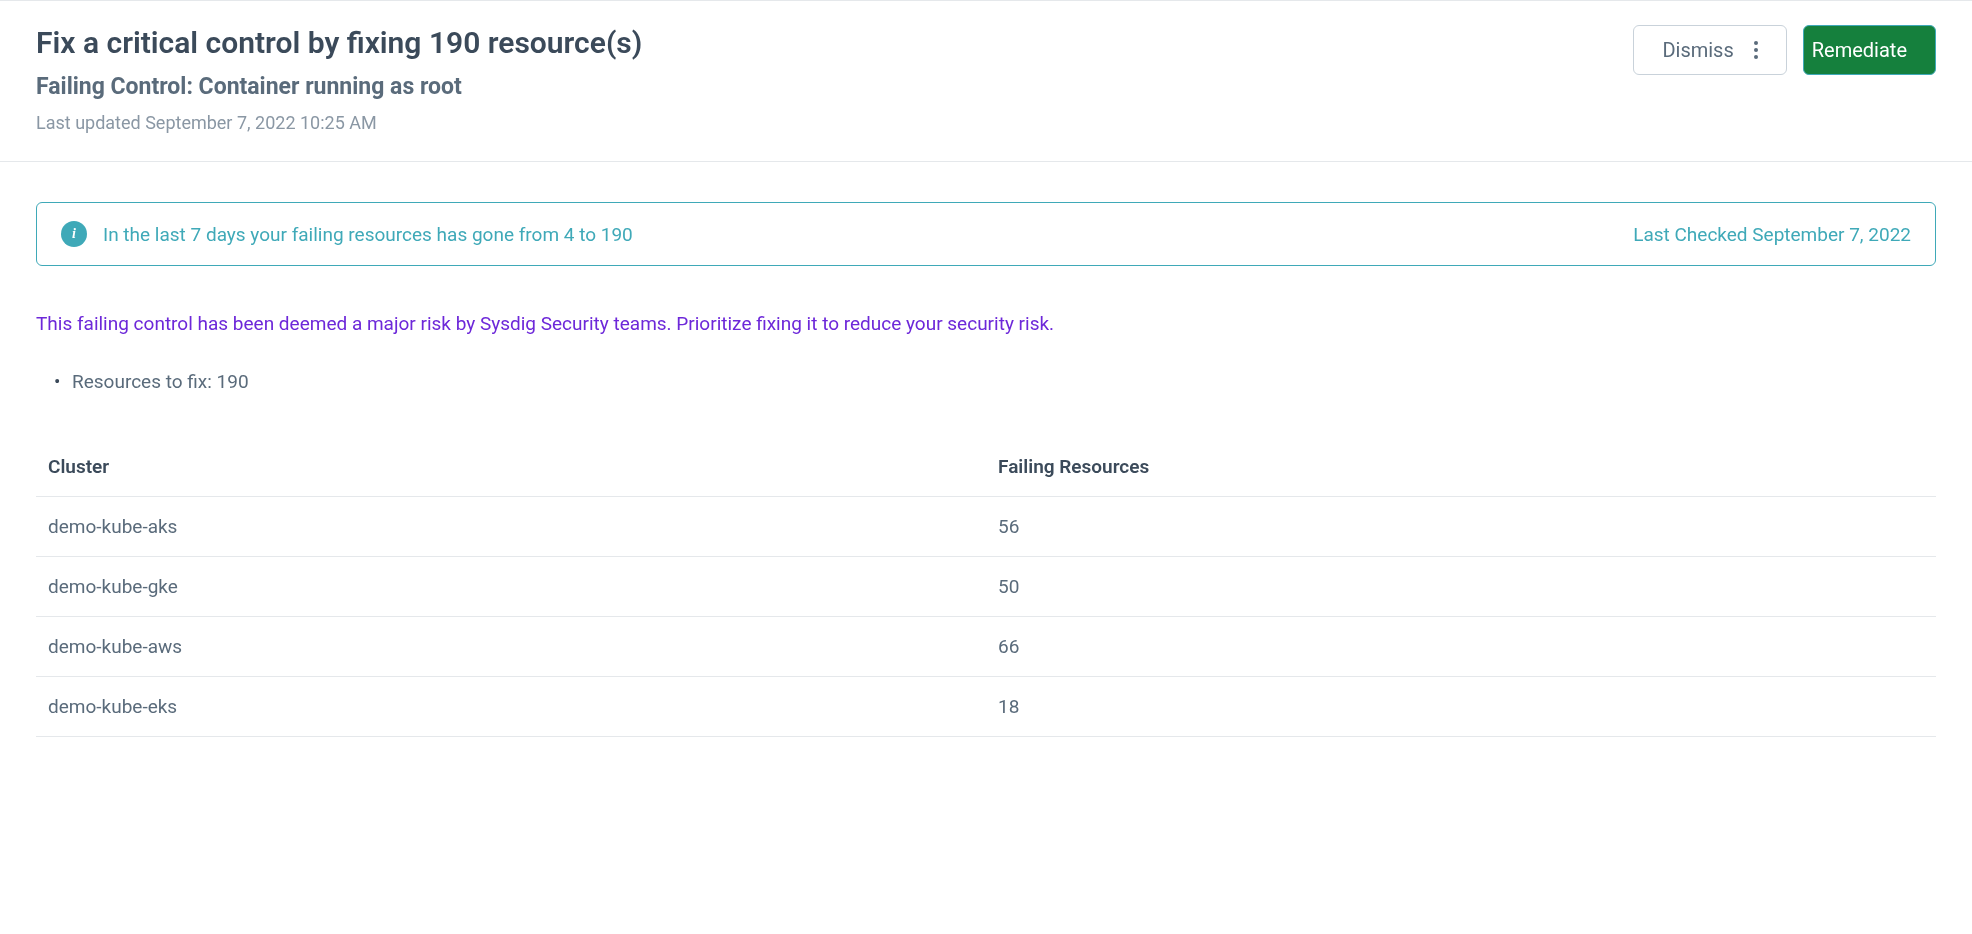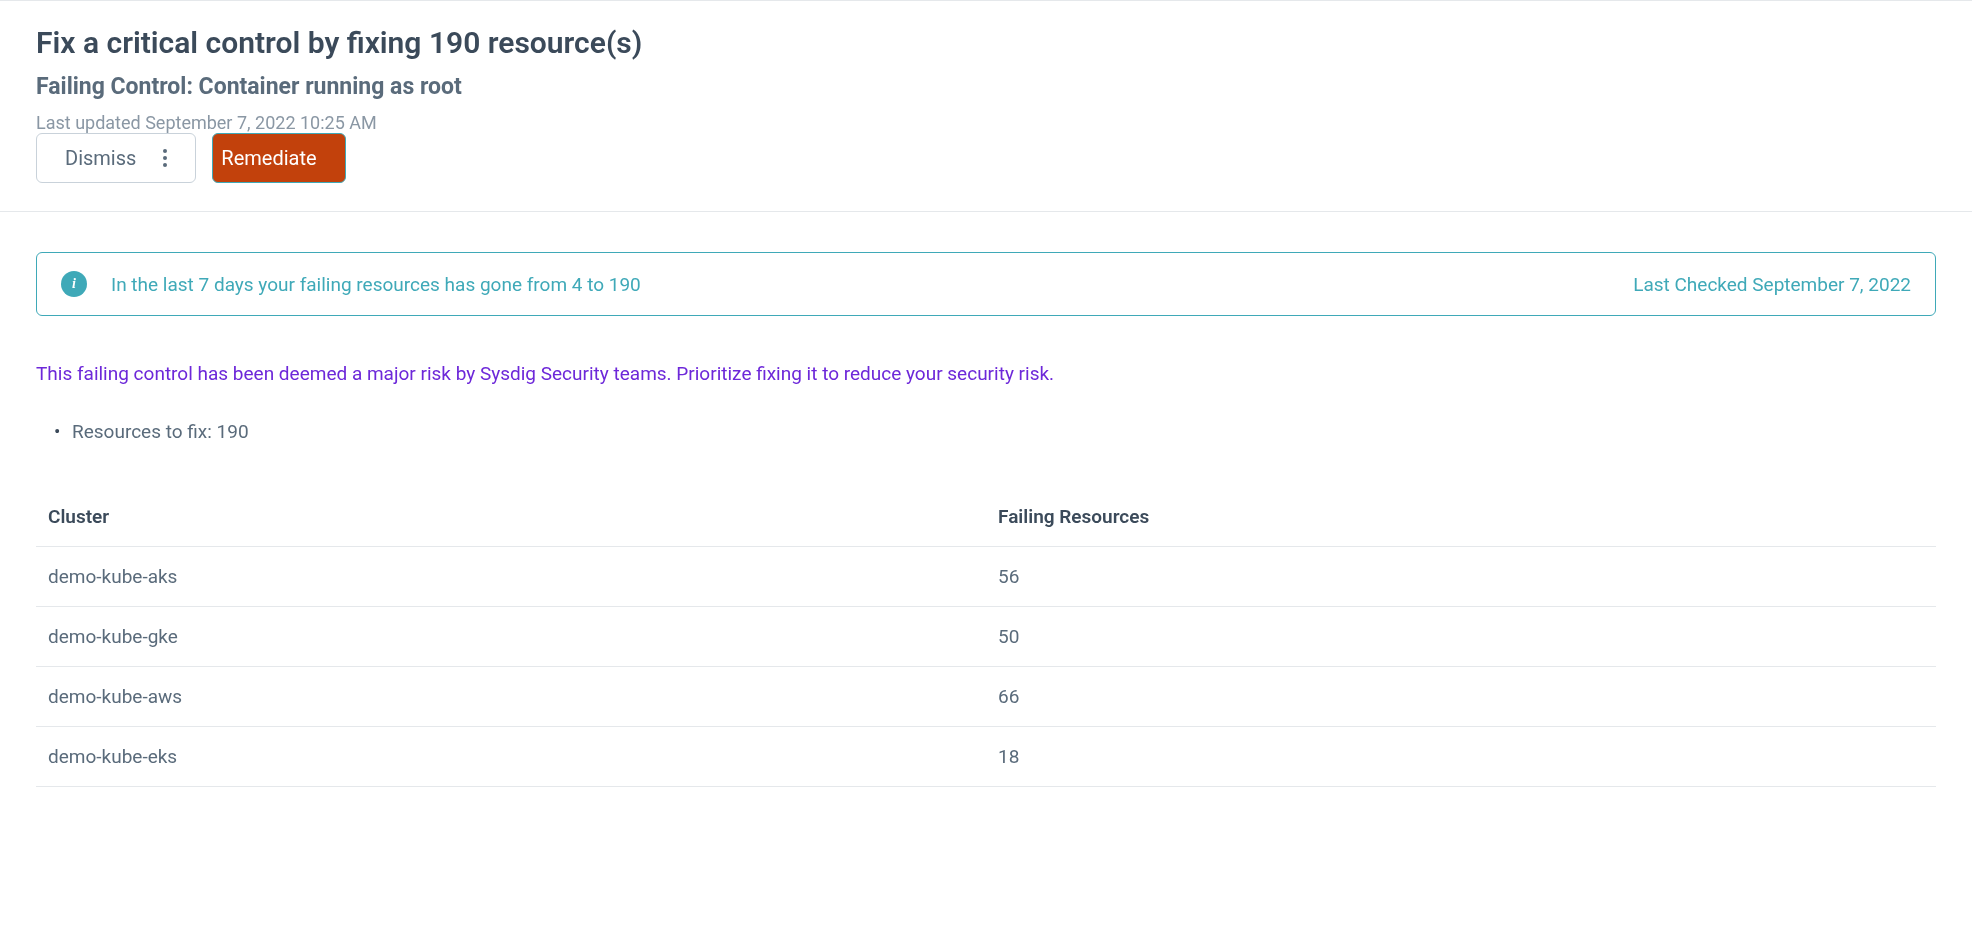--- a/index.html
+++ b/index.html
@@ -18,21 +18,20 @@
       max-width: 1972px;
       margin: 0 auto;
     }
     .header-section {
       border-top: 1px solid #e5e8eb;
       border-bottom: 1px solid #e5e8eb;
       padding: 24px 36px 28px 36px;
       display: flex;
       justify-content: space-between;
       align-items: flex-start;
-      flex-direction: column;
     }
     .header-left {
       display: flex;
       flex-direction: column;
       gap: 12px;
     }
     .page-title {
       font-size: 30px;
       font-weight: 600;
       color: #3b4a5a;
@@ -53,29 +52,29 @@
       align-items: center;
     }
     .btn {
       padding: 12px 28px;
       font-size: 20px;
       border-radius: 6px;
       cursor: pointer;
       font-family: inherit;
       display: inline-flex;
       align-items: center;
-      gap: 27px;
+      gap: 20px;
     }
     .btn-dismiss {
       background: #ffffff;
       border: 1px solid #c9d2da;
       color: #5a6b7b;
     }
     .btn-remediate {
-      background: #c2410c;
+      background: #15803d;
       border: 1px solid #3fa9b8;
       color: #ffffff;
       padding-left: 8px;
     }
     .dots-icon {
       display: inline-flex;
       flex-direction: column;
       gap: 3px;
     }
     .dots-icon span {
@@ -113,21 +112,20 @@
       color: #ffffff;
       font-size: 14px;
       font-weight: 600;
       font-family: Georgia, serif;
       font-style: italic;
       flex-shrink: 0;
     }
     .info-text {
       color: #3fa9b8;
       font-size: 19px;
-      margin-left: 8px;
     }
     .info-checked {
       color: #3fa9b8;
       font-size: 19px;
     }
     .description {
       font-size: 19px;
       color: #6d28d9;
       margin-bottom: 28px;
       line-height: 1.5;

